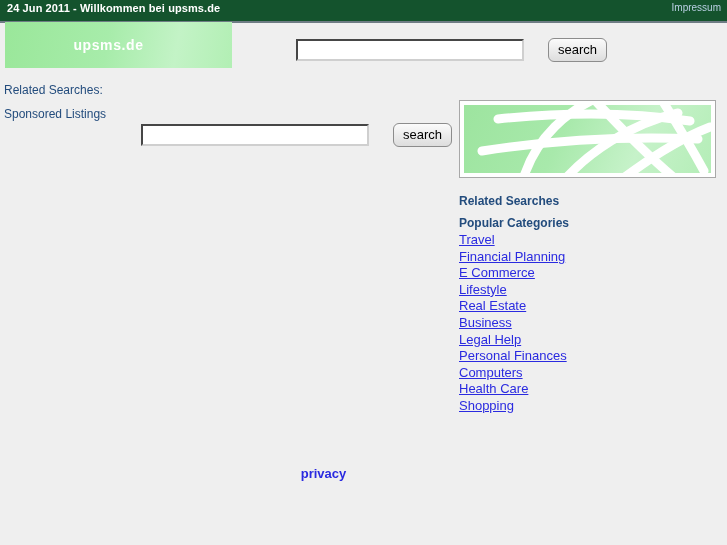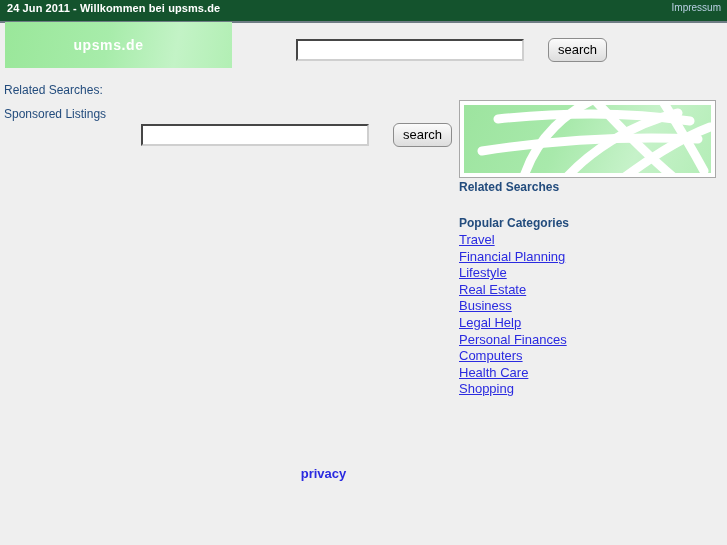--- a/index.html
+++ b/index.html
@@ -137,21 +137,21 @@
     width: 100%;
     height: 100%;
     background: linear-gradient(115deg, #9de49f 0%, #a8e9ab 40%, #c6f2c9 70%, #b4edb7 100%);
     overflow: hidden;
   }
   #banner-graphic svg { display: block; }
 
   #banner-caption {
     position: absolute;
     left: 459px;
-    top: 180px;
+    top: 194px;
     font-size: 12px;
     font-weight: bold;
     color: #234c7d;
     white-space: nowrap;
   }
 
   
   #categories-heading {
     position: absolute;
     left: 459px;
@@ -229,20 +229,21 @@
       </g>
     </svg>
   </div>
 </div>
 <div id="banner-caption">Related Searches</div>
 
 <div id="categories-heading">Popular Categories</div>
 <ul id="category-list">
   <li><a href="#">Travel</a></li>
   <li><a href="#">Financial Planning</a></li>
+  <li><a href="#">E Commerce</a></li>
   <li><a href="#">Lifestyle</a></li>
   <li><a href="#">Real Estate</a></li>
   <li><a href="#">Business</a></li>
   <li><a href="#">Legal Help</a></li>
   <li><a href="#">Personal Finances</a></li>
   <li><a href="#">Computers</a></li>
   <li><a href="#">Health Care</a></li>
   <li><a href="#">Shopping</a></li>
 </ul>
 

